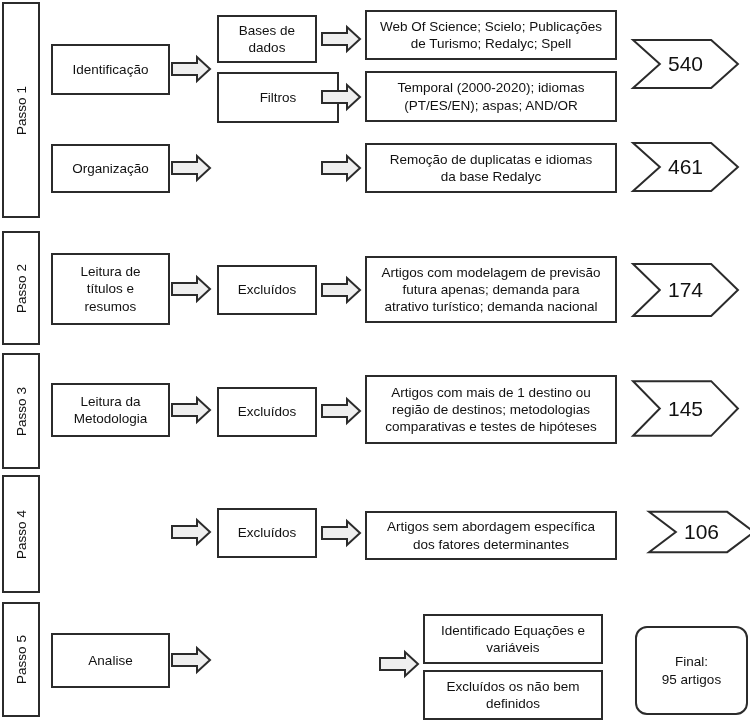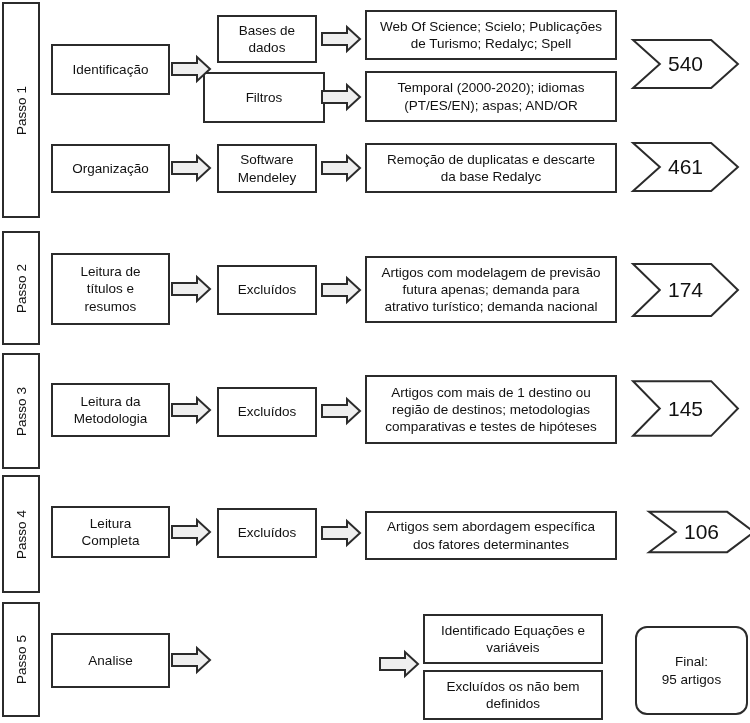--- a/index.html
+++ b/index.html
@@ -104,38 +104,34 @@
     <span class="vtext">Passo 5</span>
   </div>
 
   <div class="box" style="left:51px; top:44px; width:119px; height:51px">Identificação</div>
   <div class="box" style="left:51px; top:144px; width:119px; height:49px">Organização</div>
   <div class="box" style="left:51px; top:253px; width:119px; height:72px">Leitura de
 títulos e
 resumos</div>
   <div class="box" style="left:51px; top:383px; width:119px; height:54px">Leitura da
 Metodologia</div>
-  <div class="box" style="left:51px; top:506px; width:119px; height:52px">Leitura
-Completa</div>
   <div class="box" style="left:51px; top:633px; width:119px; height:55px">Analise</div>
 
   <div class="box" style="left:217px; top:15px; width:100px; height:48px">Bases de
 dados</div>
-  <div class="box" style="left:203px; top:72px; width:122px; height:51px">Filtros</div>
-  <div class="box" style="left:217px; top:144px; width:100px; height:49px">Software
-Mendeley</div>
+  <div class="box" style="left:217px; top:72px; width:122px; height:51px">Filtros</div>
   <div class="box" style="left:217px; top:265px; width:100px; height:50px">Excluídos</div>
   <div class="box" style="left:217px; top:387px; width:100px; height:50px">Excluídos</div>
   <div class="box" style="left:217px; top:508px; width:100px; height:50px">Excluídos</div>
 
   <div class="box" style="left:365px; top:10px; width:252px; height:50px">Web Of Science; Scielo; Publicações
 de Turismo; Redalyc; Spell</div>
   <div class="box" style="left:365px; top:71px; width:252px; height:51px">Temporal (2000-2020); idiomas
 (PT/ES/EN); aspas; AND/OR</div>
-  <div class="box" style="left:365px; top:143px; width:252px; height:50px">Remoção de duplicatas e descarte
+  <div class="box" style="left:365px; top:143px; width:252px; height:50px">Remoção de duplicatas e idiomas
 da base Redalyc</div>
   <div class="box" style="left:365px; top:256px; width:252px; height:67px">Artigos com modelagem de previsão
 futura apenas; demanda para
 atrativo turístico; demanda nacional</div>
   <div class="box" style="left:365px; top:375px; width:252px; height:69px">Artigos com mais de 1 destino ou
 região de destinos; metodologias
 comparativas e testes de hipóteses</div>
   <div class="box" style="left:365px; top:511px; width:252px; height:49px">Artigos sem abordagem específica
 dos fatores determinantes</div>
   <div class="box" style="left:423px; top:670px; width:180px; height:50px">Excluídos os não bem

